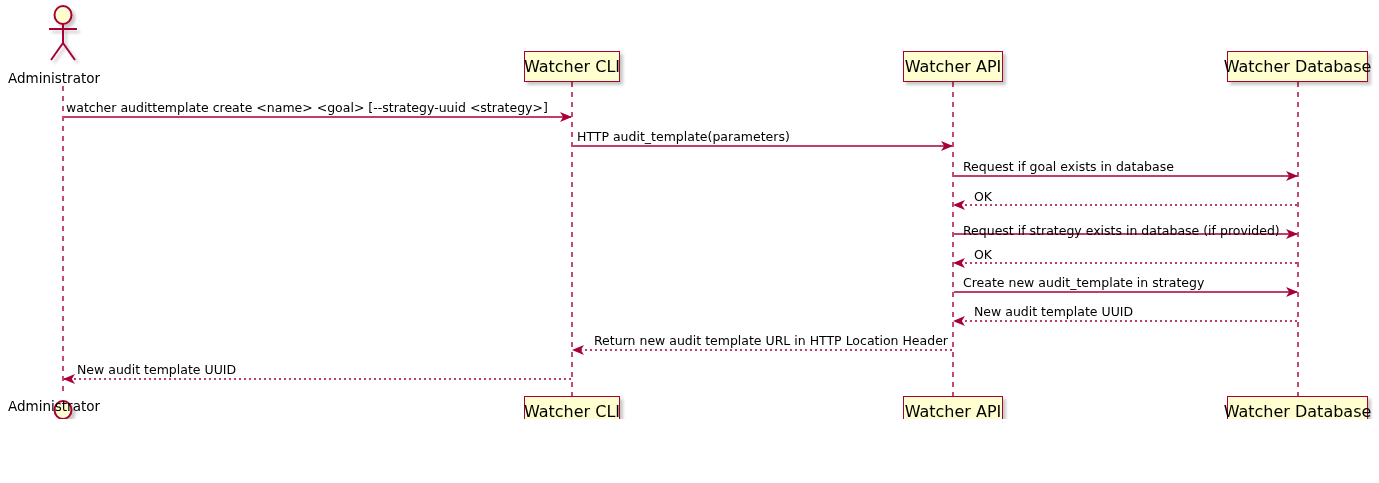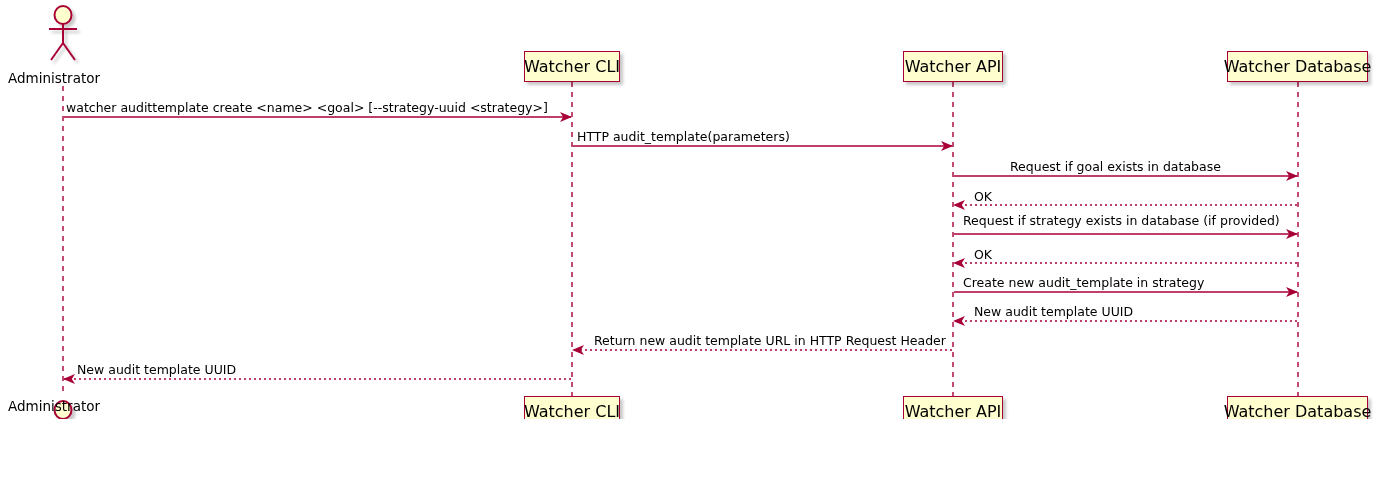--- a/index.html
+++ b/index.html
@@ -106,27 +106,27 @@
         <line x1="952" y1="350" x2="573" y2="350" stroke="#A80036" stroke-width="1.5" stroke-dasharray="2,3" marker-end="url(#arrow-left)"></line>
         <line x1="571" y1="379" x2="64" y2="379" stroke="#A80036" stroke-width="1.5" stroke-dasharray="2,3" marker-end="url(#arrow-left)"></line>
       </g>
   </svg>
 
   <div id="labels-layer">
       <div class="actor-label" style="left: 8px; top: 70px;">Administrator</div>
       <div class="actor-label" style="left: 8px; top: 398px;">Administrator</div>
       <div class="msg-label" style="left: 66px; top: 101px;">watcher audittemplate create &lt;name&gt; &lt;goal&gt; [--strategy-uuid &lt;strategy&gt;]</div>
       <div class="msg-label" style="left: 577px; top: 130px;">HTTP audit_template(parameters)</div>
-      <div class="msg-label" style="left: 963px; top: 160px; margin-left: 47px;">Request if goal exists in database</div>
+      <div class="msg-label" style="left: 963px; top: 160px;">Request if goal exists in database</div>
       <div class="msg-label" style="left: 974px; top: 190px;">OK</div>
-      <div class="msg-label" style="left: 963px; top: 214px;">Request if strategy exists in database (if provided)</div>
+      <div class="msg-label" style="left: 963px; top: 224px;">Request if strategy exists in database (if provided)</div>
       <div class="msg-label" style="left: 974px; top: 248px;">OK</div>
       <div class="msg-label" style="left: 963px; top: 276px;">Create new audit_template in strategy</div>
       <div class="msg-label" style="left: 974px; top: 305px;">New audit template UUID</div>
-      <div class="msg-label" style="left: 594px; top: 334px;">Return new audit template URL in HTTP Request Header</div>
+      <div class="msg-label" style="left: 594px; top: 334px;">Return new audit template URL in HTTP Location Header</div>
       <div class="msg-label" style="left: 77px; top: 363px;">New audit template UUID</div>
     </div>
   <div id="boxes-layer">
       <div class="participant-box" style="left: 524px; top: 51px; width: 96px; height: 31px;">Watcher CLI</div>
       <div class="participant-box" style="left: 524px; top: 396px; width: 96px; height: 31px;">Watcher CLI</div>
       <div class="participant-box" style="left: 903px; top: 51px; width: 100px; height: 31px;">Watcher API</div>
       <div class="participant-box" style="left: 903px; top: 396px; width: 100px; height: 31px;">Watcher API</div>
       <div class="participant-box" style="left: 1227px; top: 51px; width: 141px; height: 31px;">Watcher Database</div>
       <div class="participant-box" style="left: 1227px; top: 396px; width: 141px; height: 31px;">Watcher Database</div>
     </div>

